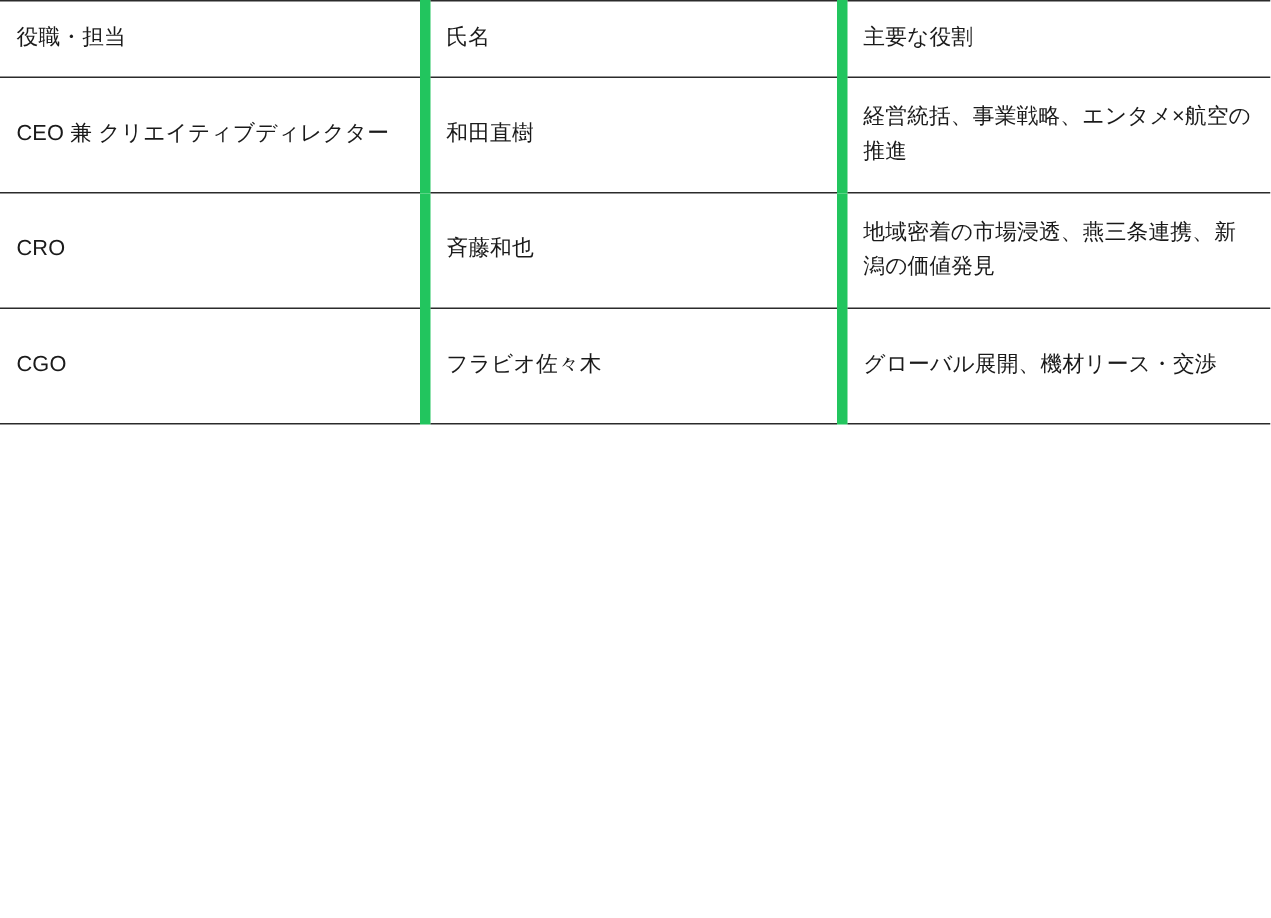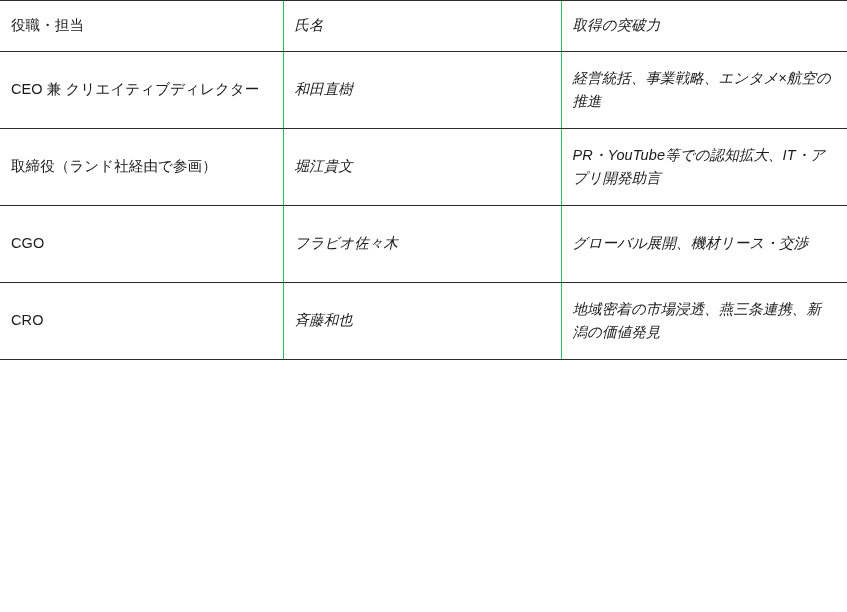--- a/index.html
+++ b/index.html
@@ -38,22 +38,21 @@
     vertical-align: middle;
     text-align: left;
     padding: 9px 12px 9px 11px;
     line-height: 1.62;
     font-weight: normal;
     letter-spacing: 0.1px;
   }
   
   table.roles-table th.sep,
   table.roles-table td.sep {
-    border-left: 1px solid #22c55e;
-    font-style: italic;
+    border-left: 7px solid #22c55e;
   }
   table.roles-table thead th {
     height: 38px;
     padding-top: 6px;
     padding-bottom: 6px;
   }
   table.roles-table tbody td {
     height: 58px;
   }
 </style>
@@ -64,39 +63,34 @@
   <table class="roles-table">
     <colgroup>
       <col class="c-role">
       <col class="c-name">
       <col class="c-duty">
     </colgroup>
     <thead>
       <tr>
         <th>役職・担当</th>
         <th class="sep">氏名</th>
-        <th class="sep">取得の突破力</th>
+        <th class="sep">主要な役割</th>
       </tr>
     </thead>
     <tbody>
       <tr>
         <td>CEO 兼 クリエイティブディレクター</td>
         <td class="sep">和田直樹</td>
         <td class="sep">経営統括、事業戦略、エンタメ×航空の推進</td>
       </tr>
       <tr>
-        <td>取締役（ランド社経由で参画）</td>
-        <td class="sep">堀江貴文</td>
-        <td class="sep">PR・YouTube等での認知拡大、IT・アプリ開発助言</td>
+        <td>CRO</td>
+        <td class="sep">斉藤和也</td>
+        <td class="sep">地域密着の市場浸透、燕三条連携、新潟の価値発見</td>
       </tr>
       <tr>
         <td>CGO</td>
         <td class="sep">フラビオ佐々木</td>
         <td class="sep">グローバル展開、機材リース・交渉</td>
       </tr>
-      <tr>
-        <td>CRO</td>
-        <td class="sep">斉藤和也</td>
-        <td class="sep">地域密着の市場浸透、燕三条連携、新潟の価値発見</td>
-      </tr>
     </tbody>
   </table>
 </div>
 
 </body></html>

